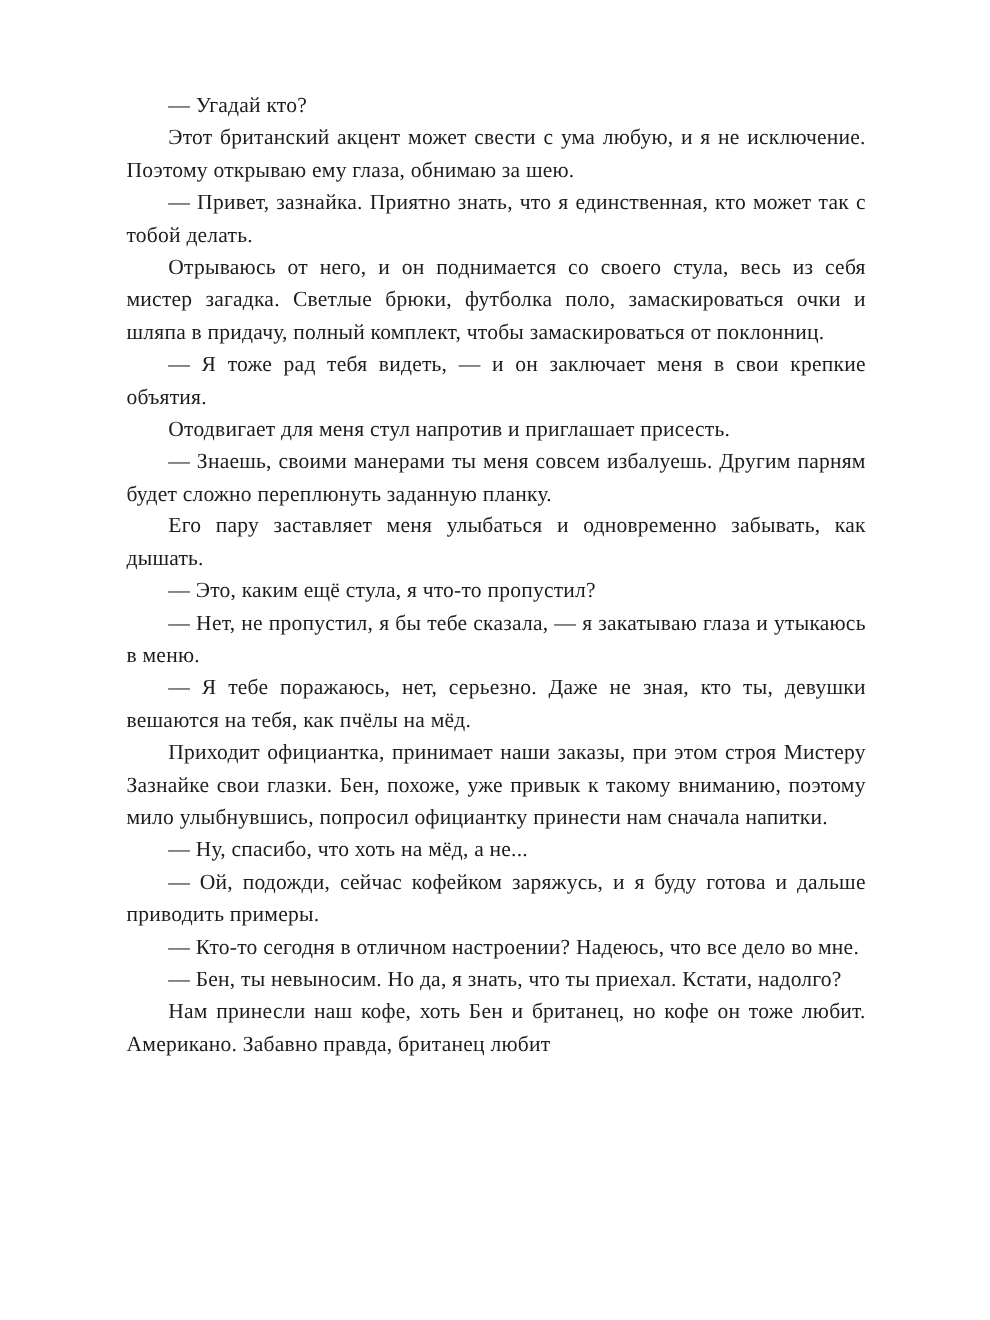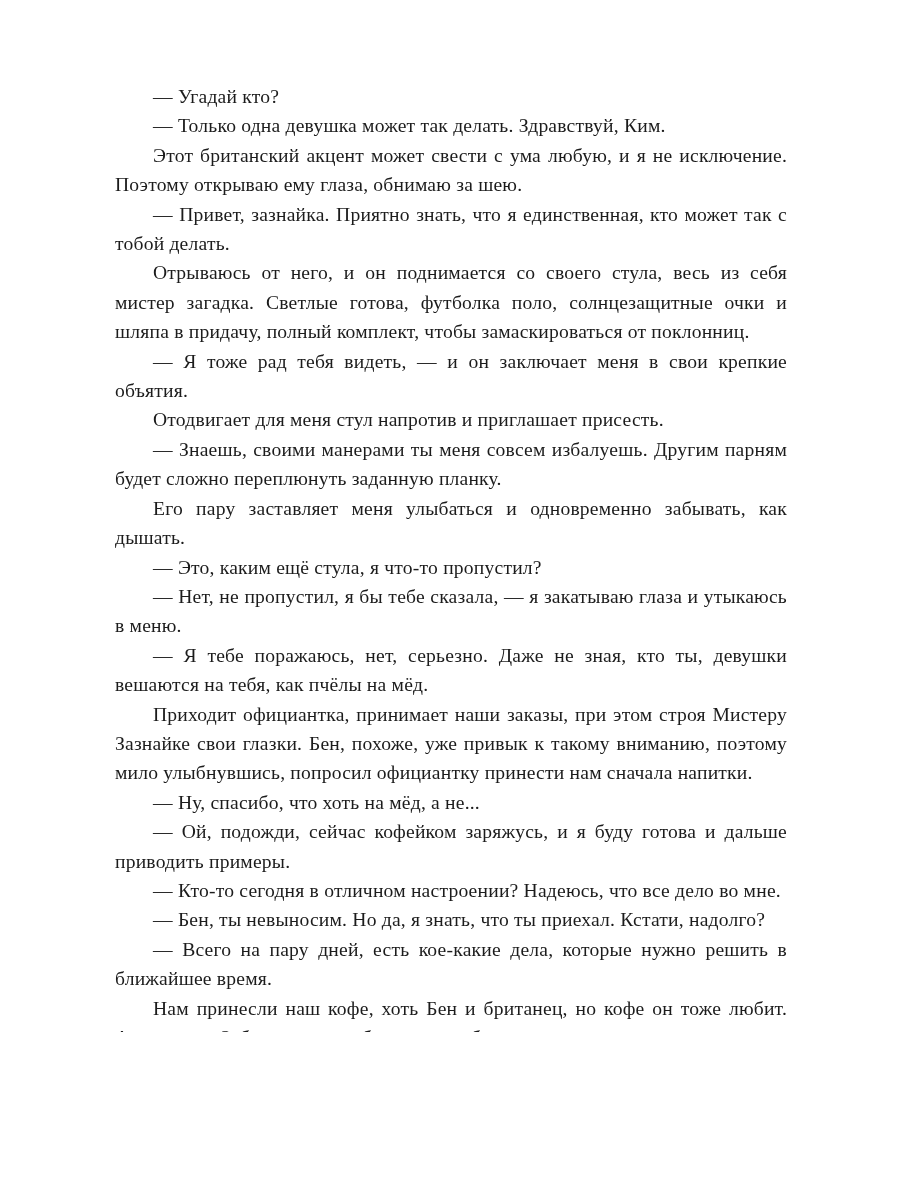--- a/index.html
+++ b/index.html
@@ -52,37 +52,35 @@
     font-size: 19px;
   }
 </style>
 </head>
 <body>
 
 <div class="book-page">
 
   <div class="text-block">
       <p class="para">— Угадай кто?</p>
-      <p class="para">— Только одна девушка может так делать. Здравствуй, Ким.</p>
       <p class="para">Этот британский акцент может свести с ума любую, и я не исключение. Поэтому открываю ему глаза, обнимаю за шею.</p>
       <p class="para">— Привет, зазнайка. Приятно знать, что я единственная, кто может так с тобой делать.</p>
-      <p class="para">Отрываюсь от него, и он поднимается со своего стула, весь из себя мистер загадка. Светлые готова, футболка поло, солнцезащитные очки и шляпа в придачу, полный комплект, чтобы замаскироваться от поклонниц.</p>
+      <p class="para">Отрываюсь от него, и он поднимается со своего стула, весь из себя мистер загадка. Светлые брюки, футболка поло, замаскироваться очки и шляпа в придачу, полный комплект, чтобы замаскироваться от поклонниц.</p>
       <p class="para">— Я тоже рад тебя видеть, — и он заключает меня в свои крепкие объятия.</p>
       <p class="para">Отодвигает для меня стул напротив и приглашает присесть.</p>
       <p class="para">— Знаешь, своими манерами ты меня совсем избалуешь. Другим парням будет сложно переплюнуть заданную планку.</p>
       <p class="para">Его пару заставляет меня улыбаться и одновременно забывать, как дышать.</p>
       <p class="para">— Это, каким ещё стула, я что-то пропустил?</p>
       <p class="para">— Нет, не пропустил, я бы тебе сказала,  — я закатываю глаза и утыкаюсь в меню.</p>
       <p class="para">— Я тебе поражаюсь, нет, серьезно. Даже не зная, кто ты, девушки вешаются на тебя, как пчёлы на мёд.</p>
       <p class="para">Приходит официантка, принимает наши заказы, при этом строя Мистеру Зазнайке свои глазки. Бен, похоже, уже привык к такому вниманию, поэтому мило улыбнувшись, попросил официантку принести нам сначала напитки.</p>
       <p class="para">— Ну, спасибо, что хоть на мёд, а не...</p>
       <p class="para">— Ой, подожди, сейчас кофейком заряжусь, и я буду готова и дальше приводить примеры.</p>
       <p class="para">— Кто-то сегодня в отличном настроении? Надеюсь, что все дело во мне.</p>
       <p class="para">— Бен, ты невыносим. Но да, я знать, что ты приехал. Кстати, надолго?</p>
-      <p class="para">— Всего на пару дней, есть кое-какие дела, которые нужно решить в ближайшее время.</p>
       <p class="para">Нам принесли наш кофе, хоть Бен и британец, но кофе он тоже любит. Американо. Забавно правда, британец любит</p>
     </div>
 
   <div class="page-footer">
     <span class="ornament">❧</span>
     <span class="page-number">8</span>
     <span class="ornament">☙</span>
   </div>
 
 </div>

